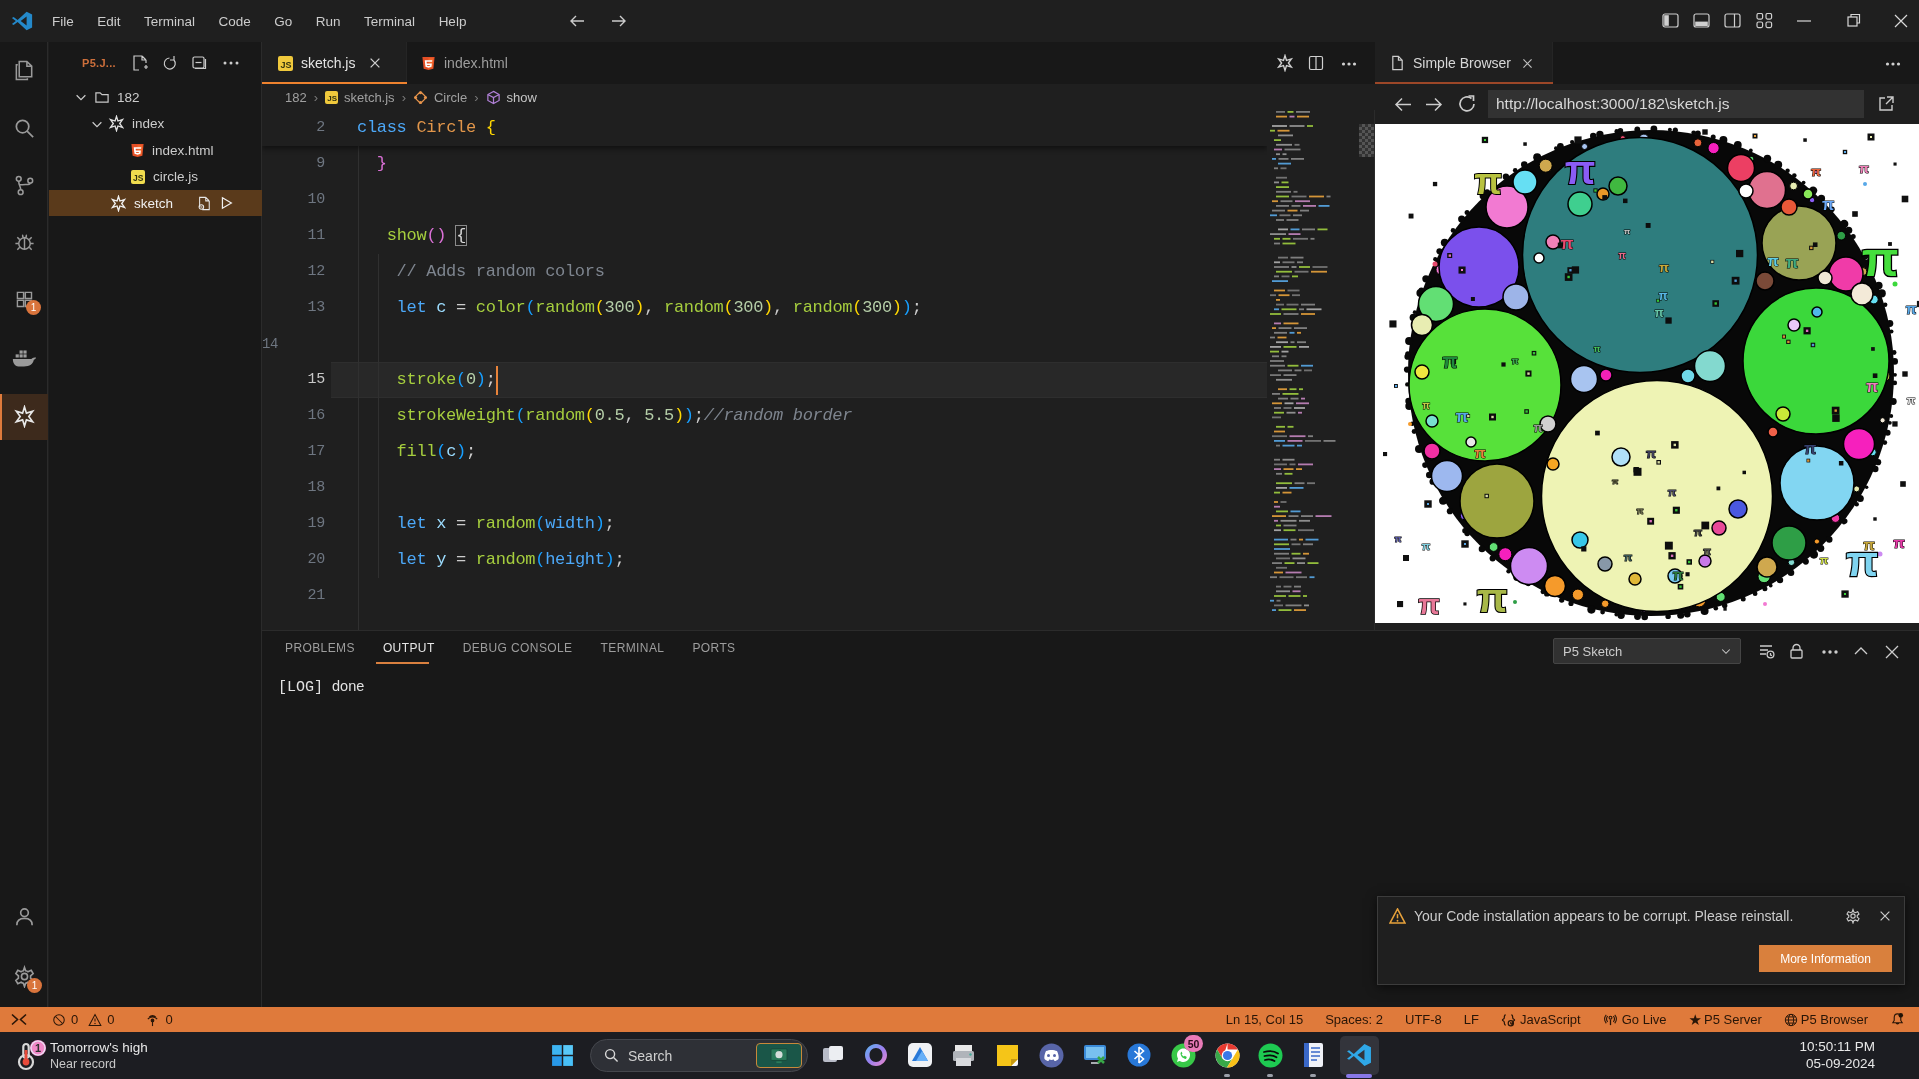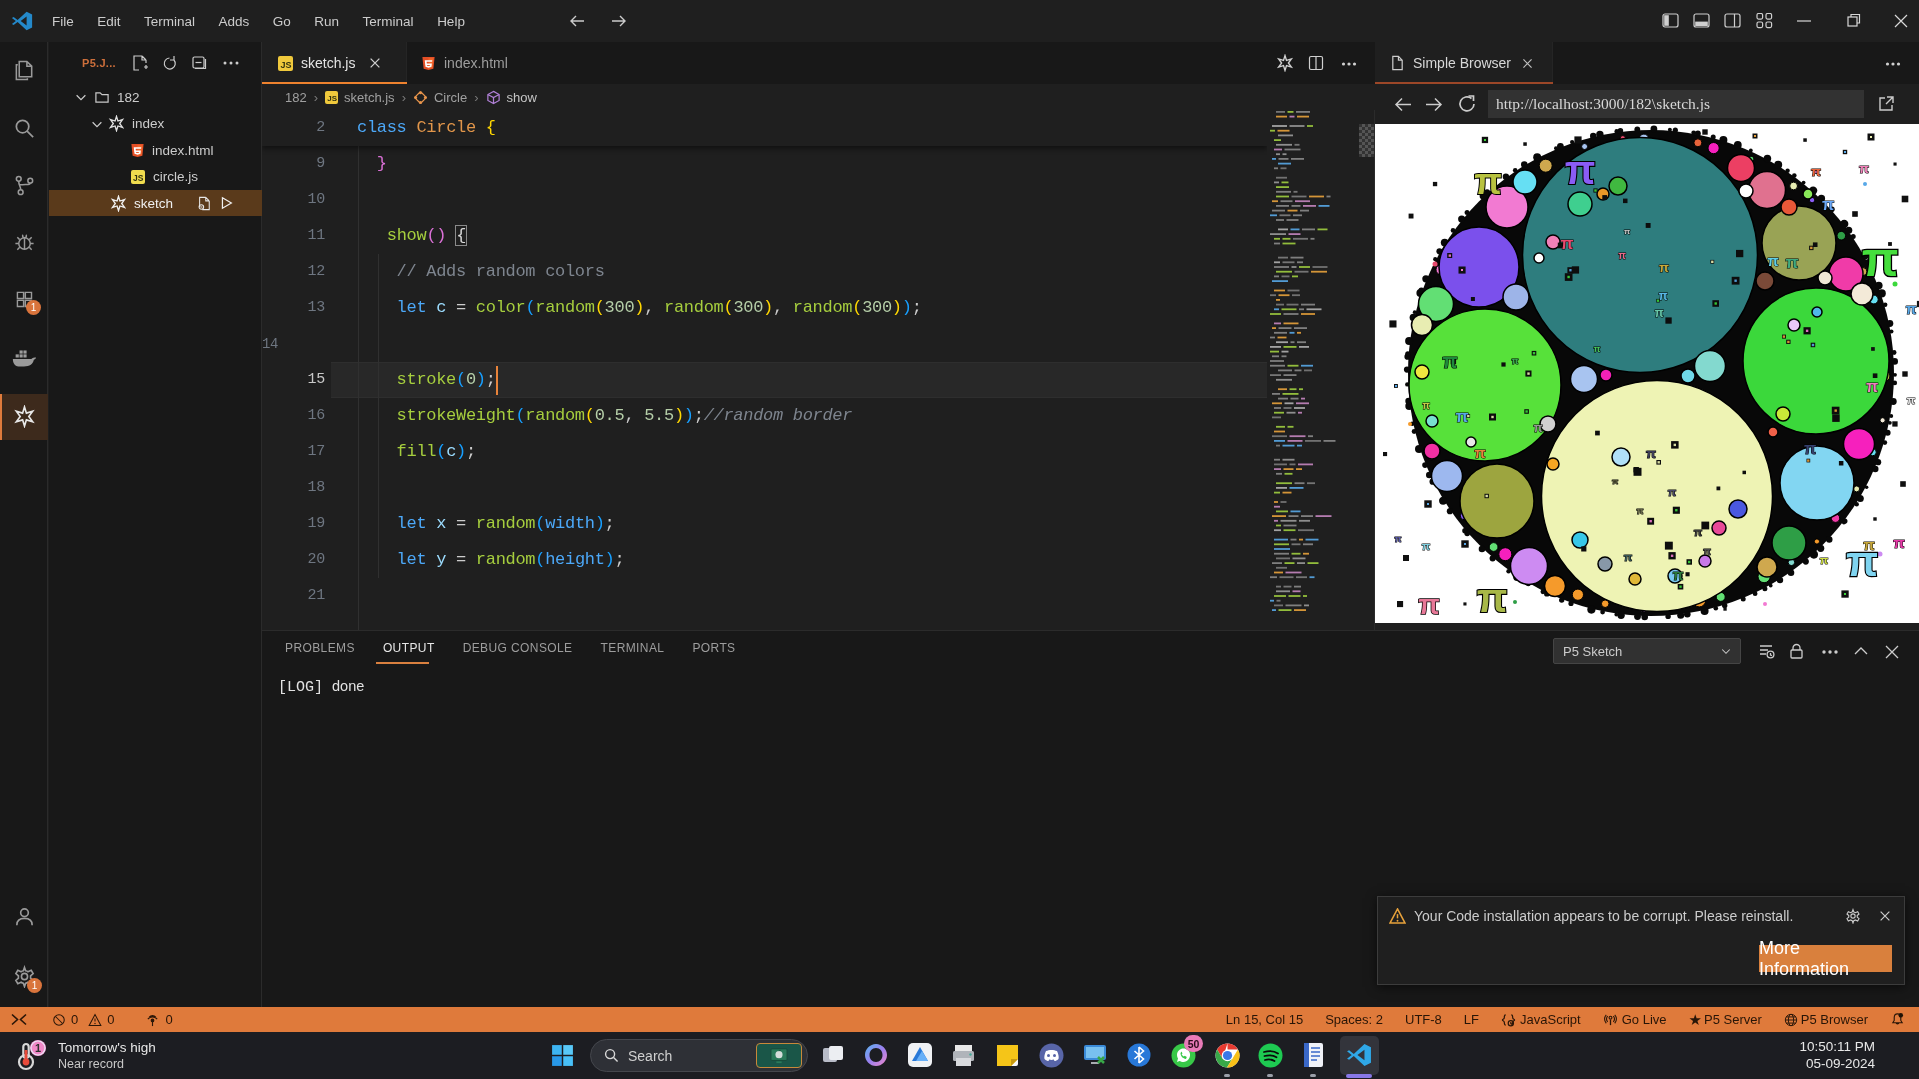--- a/index.html
+++ b/index.html
@@ -9,21 +9,21 @@
 </style></head><body>
 
 <div class="abs" style="left:0;top:0;width:1919px;height:42px;background:#1f1f1f;">
   <svg class="abs" style="left:11px;top:10px" width="22" height="22" viewBox="0 0 100 100">
     <path fill="#2489ca" d="M71 8 L30 46 L12 32 L4 36 L22 50 L4 64 L12 68 L30 54 L71 92 L96 80 L96 20 Z M71 30 L71 70 L44 50 Z"></path>
   </svg>
   <div class="abs" style="left:52px;top:0;height:42px;display:flex;align-items:center;gap:23.5px;font-size:13.5px;color:#cccccc">
     <span>File</span>
       <span>Edit</span>
       <span>Terminal</span>
-      <span>Adds</span>
+      <span>Code</span>
       <span>Go</span>
       <span>Run</span>
       <span>Terminal</span>
       <span>Help</span>
   </div>
   <svg class="abs" style="left:568px;top:12px" width="60" height="18" viewBox="0 0 60 18">
     <g stroke="#cccccc" stroke-width="1.4" fill="none">
       <path d="M16 9 H3 M8 4 L3 9 L8 14"></path>
       <path d="M44 9 H57 M52 4 L57 9 L52 14"></path>
     </g>
@@ -526,21 +526,21 @@
       <svg class="abs" style="left:19px;top:12px" width="90" height="17" viewBox="0 0 90 17">
         <g stroke="#cccccc" stroke-width="1.5" fill="none">
           <path d="M17 8.5 H2 M8 2.5 L2 8.5 L8 14.5"></path>
           <path d="M50 8.5 H65 M59 2.5 L65 8.5 L59 14.5" transform="translate(-18,0)"></path>
         </g>
       </svg>
       <svg class="abs" style="left:83px;top:11px" width="18" height="18" viewBox="0 0 18 18">
         <path d="M13.5 3.5 A7 7 0 1 0 16 9" fill="none" stroke="#cccccc" stroke-width="1.7"></path>
         <path d="M10.5 1 H15.5 V6" fill="none" stroke="#cccccc" stroke-width="1.7"></path>
       </svg>
-      <div class="abs mono" style="left:113px;top:6px;width:376px;height:28px;background:#323232;color:#d8d8d8;font-size:15.5px;line-height:28px;padding-left:8px;font-family:Liberation Serif, serif">http://localhost:3000/182\sketch.js</div>
+      <div class="abs mono" style="left:113px;top:6px;width:376px;height:28px;background:#323232;color:#d8d8d8;font-size:15.5px;line-height:28px;padding-left:8px;font-family:Liberation Sans, sans-serif">http://localhost:3000/182\sketch.js</div>
       <svg class="abs" style="left:503px;top:11px" width="17" height="17" viewBox="0 0 17 17">
         <g stroke="#cccccc" stroke-width="1.4" fill="none">
           <path d="M7 3 H2 V15 H14 V10"></path>
           <path d="M9 2 H15 V8 M15 2 L8 9"></path>
         </g>
       </svg>
     </div>
     <svg class="abs" style="left:0;top:82px" width="544" height="499" viewBox="0 0 544 499">
       <rect width="544" height="499" fill="#ffffff"></rect>
       <circle cx="276" cy="249" r="243" fill="#080808"></circle>
@@ -973,21 +973,21 @@
       <div class="abs" style="left:36px;top:11px;font-size:14px;color:#cccccc">Your Code installation appears to be corrupt. Please reinstall.</div>
       <svg class="abs" style="left:467px;top:11px" width="16" height="16" viewBox="0 0 24 24">
       <g stroke="#cccccc" stroke-width="1.7" fill="none">
         <circle cx="12" cy="12" r="3.2"></circle>
         <path d="M12 2.5 L13.2 6 C14 6.2 14.8 6.5 15.5 7 L19 5.5 L21 9 L18.3 11.3 C18.4 12.2 18.4 12.8 18.3 13.7 L21 16 L19 19.5 L15.5 18 C14.8 18.5 14 18.8 13.2 19 L12 22.5 L10.8 19 C10 18.8 9.2 18.5 8.5 18 L5 19.5 L3 16 L5.7 13.7 C5.6 12.8 5.6 12.2 5.7 11.3 L3 9 L5 5.5 L8.5 7 C9.2 6.5 10 6.2 10.8 6 Z"></path>
       </g>
     </svg>
       <svg class="abs" style="left:500px;top:12px" width="14" height="14" viewBox="0 0 16 16">
       <path d="M3 3 L13 13 M13 3 L3 13" stroke="#cccccc" stroke-width="1.4"></path>
     </svg>
-      <div class="abs" style="left:381px;top:48px;width:133px;height:27px;background:#d9803d;color:#ffffff;font-size:18px;display:flex;align-items:center;justify-content:center">More Information</div>
+      <div class="abs" style="left:381px;top:48px;width:133px;height:27px;background:#d9803d;color:#ffffff;font-size:12px;display:flex;align-items:center;justify-content:center">More Information</div>
     </div>
 <div class="abs" style="left:0;top:1007px;width:1919px;height:25px;background:#df7a3b;color:#281507;font-size:13px">
     <svg class="abs" style="left:10px;top:5px" width="18" height="15" viewBox="0 0 18 15">
       <g stroke="#2a1608" stroke-width="1.6" fill="none">
         <path d="M2 2.5 L7.5 7.5 L2 12.5"></path>
         <path d="M16 2.5 L10.5 7.5 L16 12.5"></path>
       </g>
     </svg>
     <div class="abs" style="left:52px;top:0;height:25px;display:flex;align-items:center;gap:5px">
       <svg width="14" height="14" viewBox="0 0 16 16">
@@ -1050,21 +1050,21 @@
     <div class="abs" style="left:10px;top:4px;display:flex;align-items:center">
       <svg width="40" height="40" viewBox="0 0 40 40">
         <circle cx="16" cy="26" r="7" fill="none" stroke="#d8d8d8" stroke-width="2.2"></circle>
         <rect x="13.3" y="8" width="5.4" height="14" rx="2.7" fill="none" stroke="#d8d8d8" stroke-width="2.2"></rect>
         <circle cx="16" cy="26" r="3.4" fill="#e84a3a"></circle>
         <rect x="14.6" y="14" width="2.8" height="10" fill="#e84a3a"></rect>
         <circle cx="28" cy="12" r="8" fill="#f088c8"></circle>
         <circle cx="28" cy="12" r="7" fill="none" stroke="#e8e8f8" stroke-width="1.2"></circle>
         <text x="28" y="16" font-size="11" font-weight="bold" fill="#303030" text-anchor="middle">1</text>
       </svg>
-      <div style="margin-left:8px;line-height:16px">
+      <div style="line-height:16px">
         <div style="color:#e8e8e8;font-size:13.5px">Tomorrow's high</div>
         <div style="color:#c8c8c8;font-size:12.5px">Near record</div>
       </div>
     </div>
     <svg class="abs" style="left:550px;top:11px" width="25" height="25" viewBox="0 0 24 24">
       <g fill="#3db4f2">
         <rect x="2" y="2" width="9.3" height="9.3"></rect>
         <rect x="12.7" y="2" width="9.3" height="9.3" fill="#58c8f8"></rect>
         <rect x="2" y="12.7" width="9.3" height="9.3" fill="#2898e8"></rect>
         <rect x="12.7" y="12.7" width="9.3" height="9.3" fill="#48c0f8"></rect>

